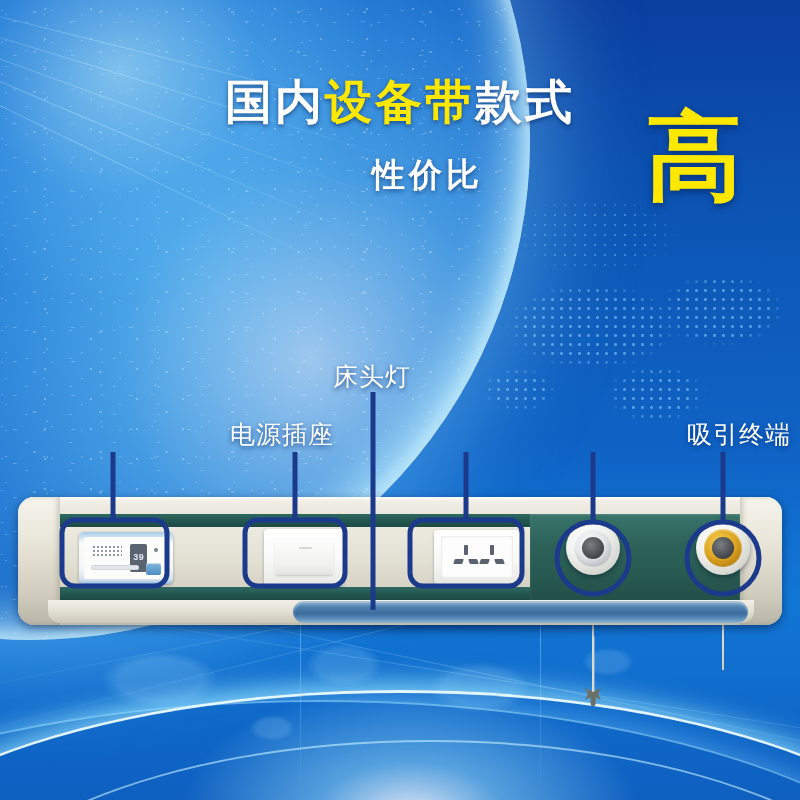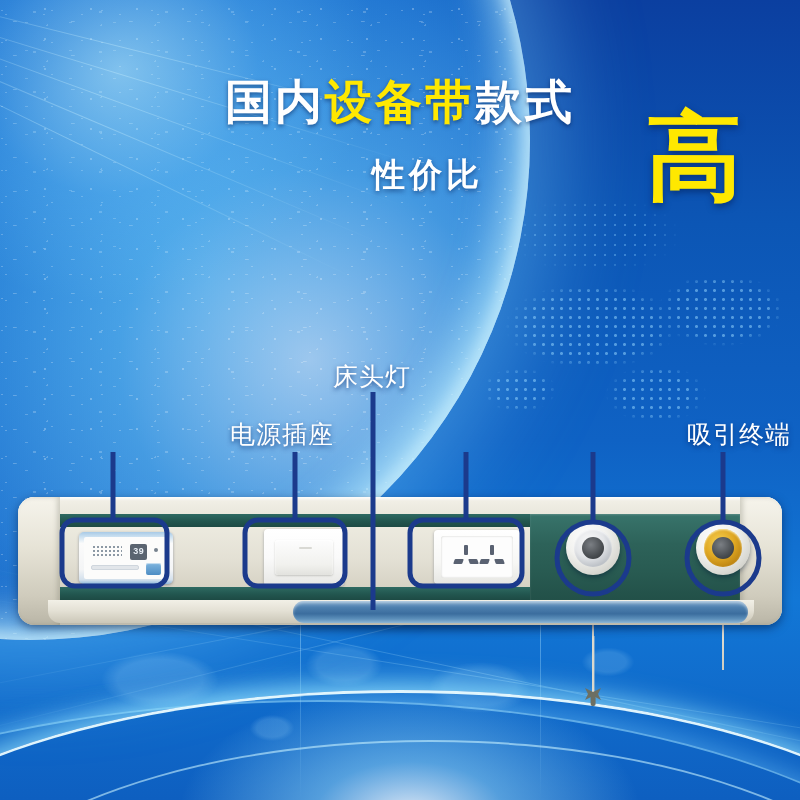--- a/index.html
+++ b/index.html
@@ -185,21 +185,21 @@
   
   .nurse-call{
     position:absolute;left:61px;top:35px;width:94px;height:52px;border-radius:5px;
     background:linear-gradient(180deg,#a8cae6 0%,#cfe3f2 10%,#fbfbfb 22%,#f4f5f6 72%,#d3e0ec 92%,#8fb8dc 100%);
     box-shadow:0 1px 3px rgba(0,20,60,.35);
   }
   .nc-inner{position:absolute;left:5px;top:5px;right:5px;bottom:5px;background:#fcfcfb;border-radius:2px;}
   .nc-grille{position:absolute;left:8px;top:8px;width:30px;height:13px;
     background-image:radial-gradient(circle, rgba(120,135,150,.85) .8px, transparent 1.1px);
     background-size:4px 4px;border-radius:2px;}
-  .nc-display{position:absolute;left:46px;top:7px;width:17px;height:16px;border-radius:2px;
+  .nc-display{position:absolute;left:46px;top:7px;width:17px;height:28px;border-radius:2px;
     background:#5a6470;display:flex;align-items:center;justify-content:center;}
   .nc-display span{color:#e8eef5;font-size:9px;font-weight:bold;font-family:"Liberation Mono","DejaVu Sans Mono",monospace;line-height:1;}
   .nc-dot{position:absolute;left:70px;top:11px;width:4px;height:4px;border-radius:50%;background:#77828e;}
   .nc-slot{position:absolute;left:7px;top:28px;width:48px;height:5px;border-radius:2px;background:#e2e6ea;border:1px solid #cfd6dd;}
   .nc-btn{position:absolute;left:62px;top:26px;width:15px;height:12px;border-radius:2px;
     background:linear-gradient(180deg,#7fb5de,#4d8dc4);box-shadow:inset 0 1px 1px rgba(255,255,255,.6);}
 
   .switch{
     position:absolute;left:246px;top:32px;width:80px;height:57px;border-radius:4px;
     background:linear-gradient(180deg,#ffffff 0%,#fafafa 50%,#e7e7e4 100%);

